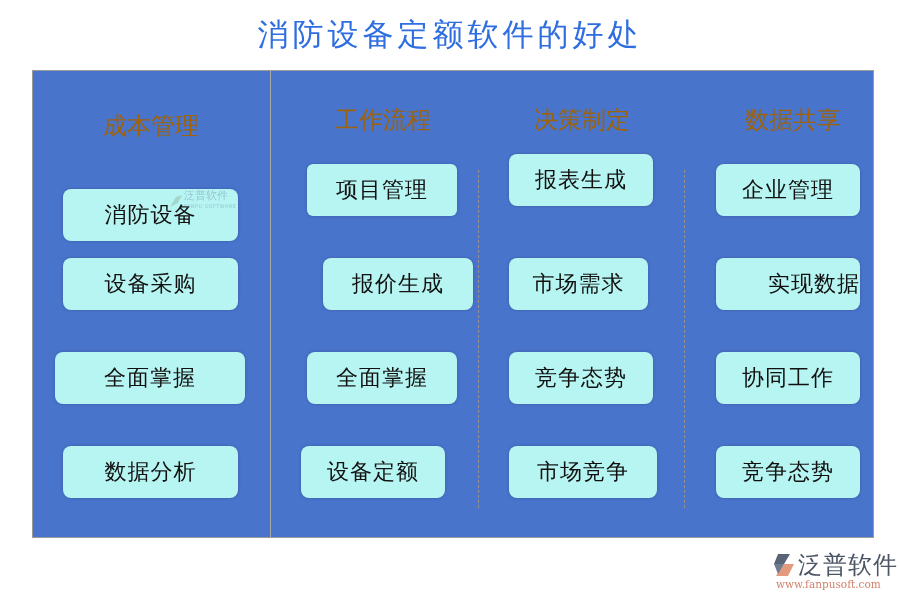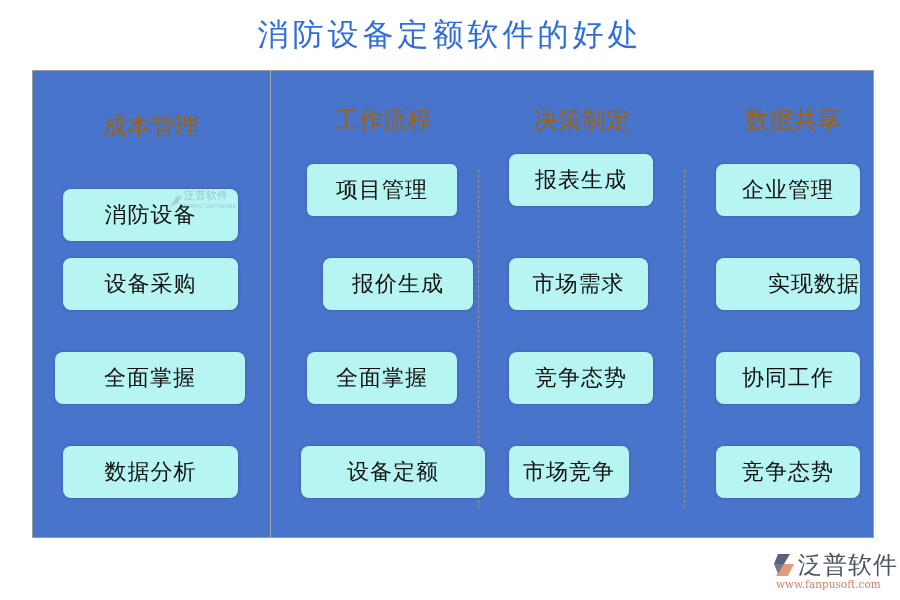--- a/index.html
+++ b/index.html
@@ -86,35 +86,35 @@
 <div class="col-head" style="left:293px; top:104px;">工作流程</div>
 <div class="box" style="left:307px; top:164px; width:150px;border-radius:6px;">
     <span>项目管理</span>
   </div>
 <div class="box" style="left:307px; top:258px; width:150px;margin-left:16px;">
     <span>报价生成</span>
   </div>
 <div class="box" style="left:307px; top:352px; width:150px;">
     <span>全面掌握</span>
   </div>
-<div class="box" style="left:301px; top:446px; width:184px;">
+<div class="box" style="left:301px; top:446px; width:144px;">
     <span>设备定额</span>
   </div>
 
 <div class="col-head" style="left:492px; top:104px;font-family:Liberation Serif, serif;">决策制定</div>
 <div class="box" style="left:509px; top:154px; width:144px;">
     <span>报表生成</span>
   </div>
 <div class="box" style="left:509px; top:258px; width:139px;font-family:Liberation Mono, monospace;">
     <span>市场需求</span>
   </div>
 <div class="box" style="left:509px; top:352px; width:144px;">
     <span>竞争态势</span>
   </div>
-<div class="box" style="left:509px; top:446px; width:120px;border-radius:7px;">
+<div class="box" style="left:509px; top:446px; width:148px;">
     <span>市场竞争</span>
   </div>
 
 <div class="col-head" style="left:703px; top:104px;">数据共享</div>
 <div class="box" style="left:716px; top:164px; width:144px;">
     <span>企业管理</span>
   </div>
 <div class="box" style="left:716px; top:258px; width:144px;justify-content:flex-end;">
     <span>实现数据</span>
   </div>

